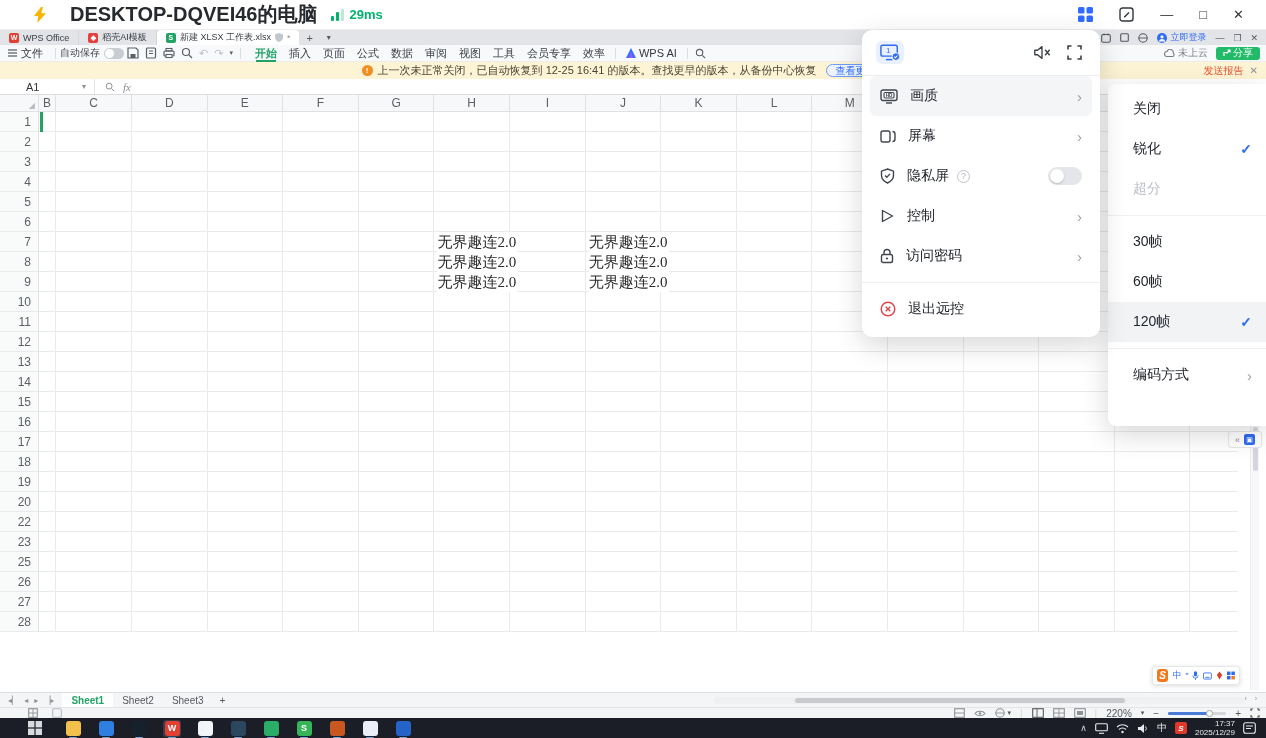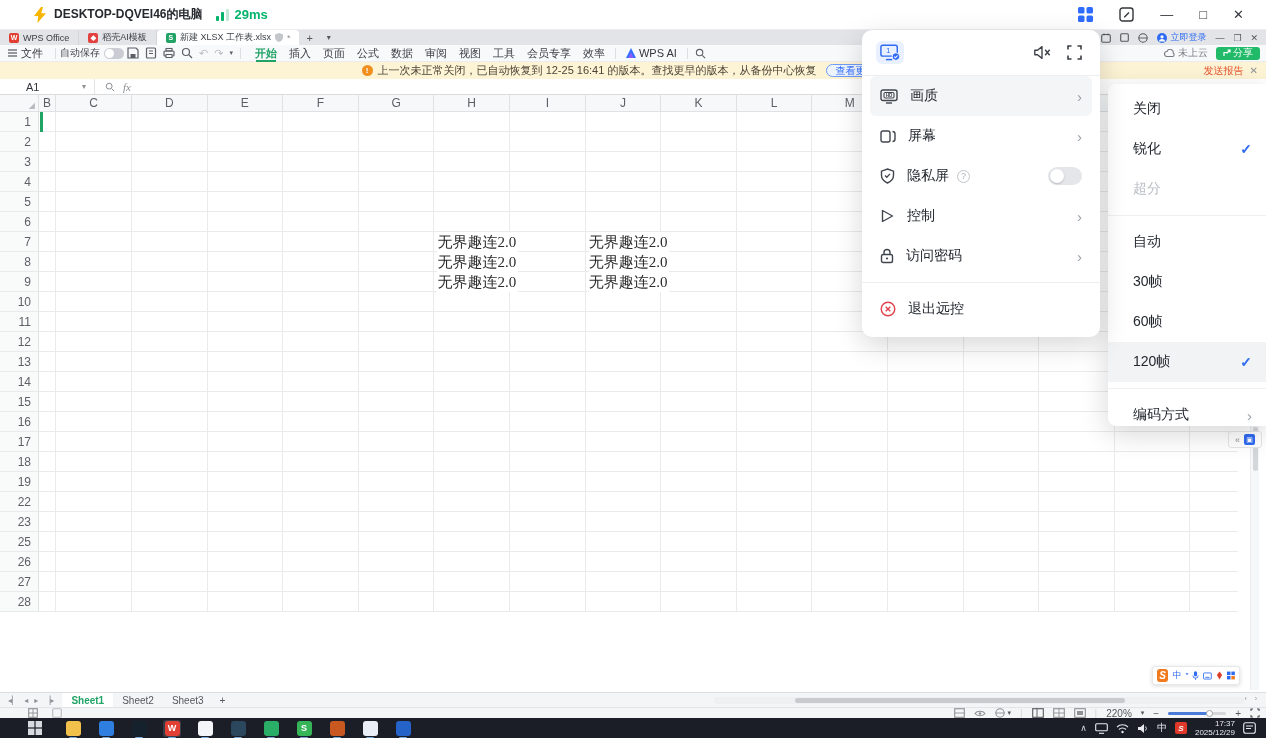--- a/index.html
+++ b/index.html
@@ -5,21 +5,21 @@
   *{margin:0;padding:0;box-sizing:border-box}
   html,body{width:1266px;height:738px;overflow:hidden}
   body{font-family:"Liberation Sans",sans-serif;color:#23262b}
   #app{position:relative;width:1266px;height:738px;background:#fff;overflow:hidden}
   .abs{position:absolute}
   svg{display:block}
 
   
   .titlebar{left:0;top:0;width:1266px;height:30px;background:#fff;display:flex;align-items:center;border-bottom:1px solid #ededef;z-index:60}
   .titlebar .bolt{margin-left:34px}
-  .titlebar .tname{margin-left:8px;font-size:12px;font-weight:700;color:#26292e}
+  .titlebar .tname{margin-left:24px;font-size:20px;font-weight:700;color:#26292e}
   .titlebar .bars{margin-left:14px}
   .titlebar .lat{margin-left:5px;font-size:13px;font-weight:700;color:#00b36b}
   .tb-right{margin-left:auto;display:flex;align-items:center;gap:26px;padding-right:22px}
   .winglyph{font-size:13px;color:#33363b}
 
   
   .wpstabs{left:0;top:30px;width:1266px;height:15px;background:#e2e4e8;display:flex;align-items:stretch;z-index:5}
   .doctab{display:flex;align-items:center;gap:4px;font-size:9px;color:#3c4046;padding:0 9px;border-right:1px solid #d4d6da}
   .doctab.active{background:#fff;border-radius:4px 4px 0 0;border-right:none}
   .sqicon{width:10px;height:10px;border-radius:2px;display:flex;align-items:center;justify-content:center;color:#fff;font-size:7px;font-weight:700}
@@ -733,20 +733,40 @@
         <div class="cell" style="width: 78px;"></div>
         <div class="cell" style="width: 78px;"></div>
         <div class="cell" style="width: 78px;"></div>
         <div class="cell" style="width: 78px;"></div>
         <div class="cell" style="width: 78px;"></div>
         <div class="cell" style="width: 78px;"></div>
         <div class="cell" style="width: 78px;"></div>
       </div>
       <div class="grow">
         <div class="rowh">19</div>
+        <div class="cell" style="width: 18px;"></div>
+        <div class="cell" style="width: 78px;"></div>
+        <div class="cell" style="width: 78px;"></div>
+        <div class="cell" style="width: 78px;"></div>
+        <div class="cell" style="width: 78px;"></div>
+        <div class="cell" style="width: 78px;"></div>
+        <div class="cell" style="width: 78px;"></div>
+        <div class="cell" style="width: 78px;"></div>
+        <div class="cell" style="width: 78px;"></div>
+        <div class="cell" style="width: 78px;"></div>
+        <div class="cell" style="width: 78px;"></div>
+        <div class="cell" style="width: 78px;"></div>
+        <div class="cell" style="width: 78px;"></div>
+        <div class="cell" style="width: 78px;"></div>
+        <div class="cell" style="width: 78px;"></div>
+        <div class="cell" style="width: 78px;"></div>
+        <div class="cell" style="width: 78px;"></div>
+      </div>
+      <div class="grow">
+        <div class="rowh">20</div>
         <div class="cell" style="width: 18px;"></div>
         <div class="cell" style="width: 78px;"></div>
         <div class="cell" style="width: 78px;"></div>
         <div class="cell" style="width: 78px;"></div>
         <div class="cell" style="width: 78px;"></div>
         <div class="cell" style="width: 78px;"></div>
         <div class="cell" style="width: 78px;"></div>
         <div class="cell" style="width: 78px;"></div>
         <div class="cell" style="width: 78px;"></div>
         <div class="cell" style="width: 78px;"></div>
@@ -1140,23 +1160,20 @@
       </div>
       <div class="qm-item">
         <span>锐化</span>
         <span class="qm-check">✓</span>
       </div>
       <div class="qm-item disabled">
         <span>超分</span>
       </div>
       <div class="qm-div"></div>
       <div class="qm-item">
-        <span>自动</span>
-      </div>
-      <div class="qm-item">
         <span>30帧</span>
       </div>
       <div class="qm-item">
         <span>60帧</span>
       </div>
       <div class="qm-item selected">
         <span>120帧</span>
         <span class="qm-check">✓</span>
       </div>
       <div class="qm-div"></div>

